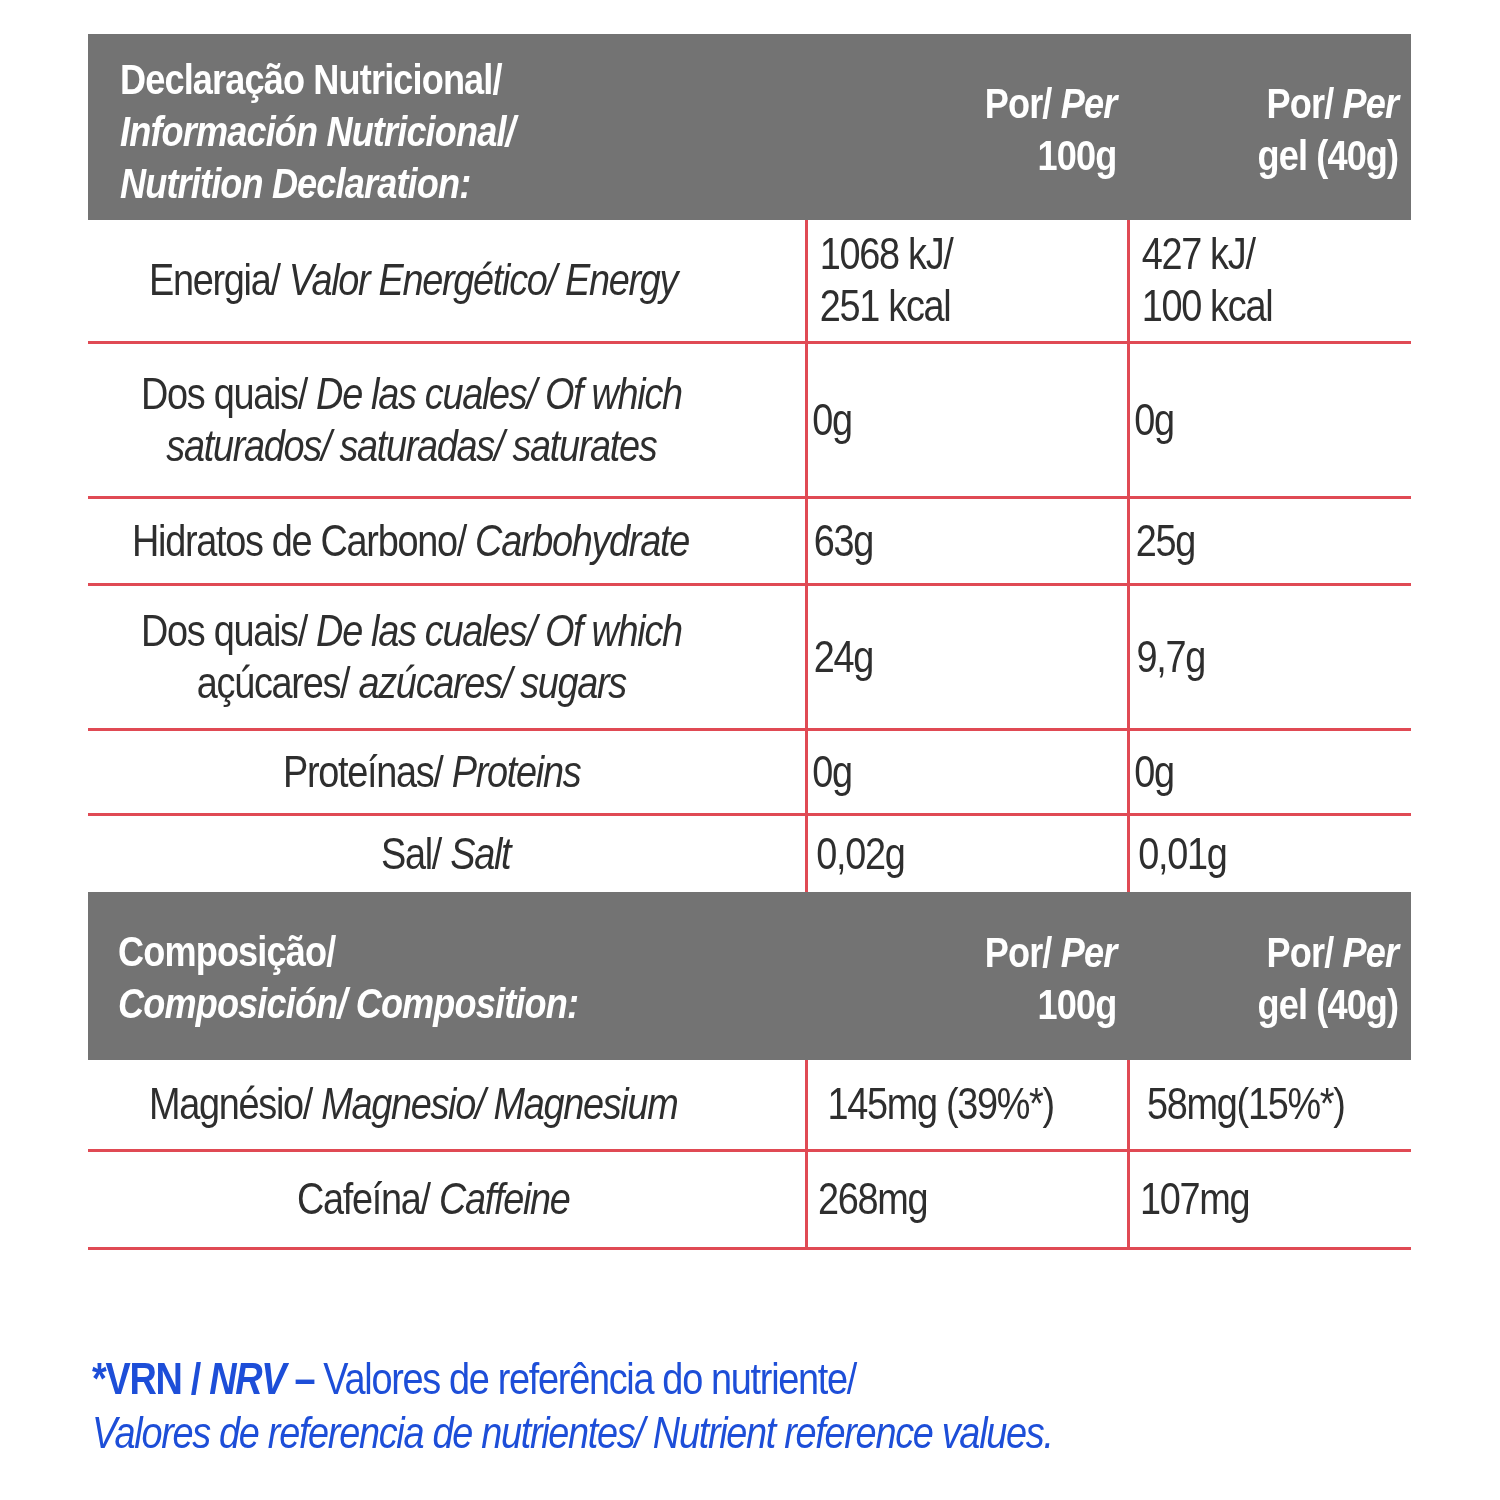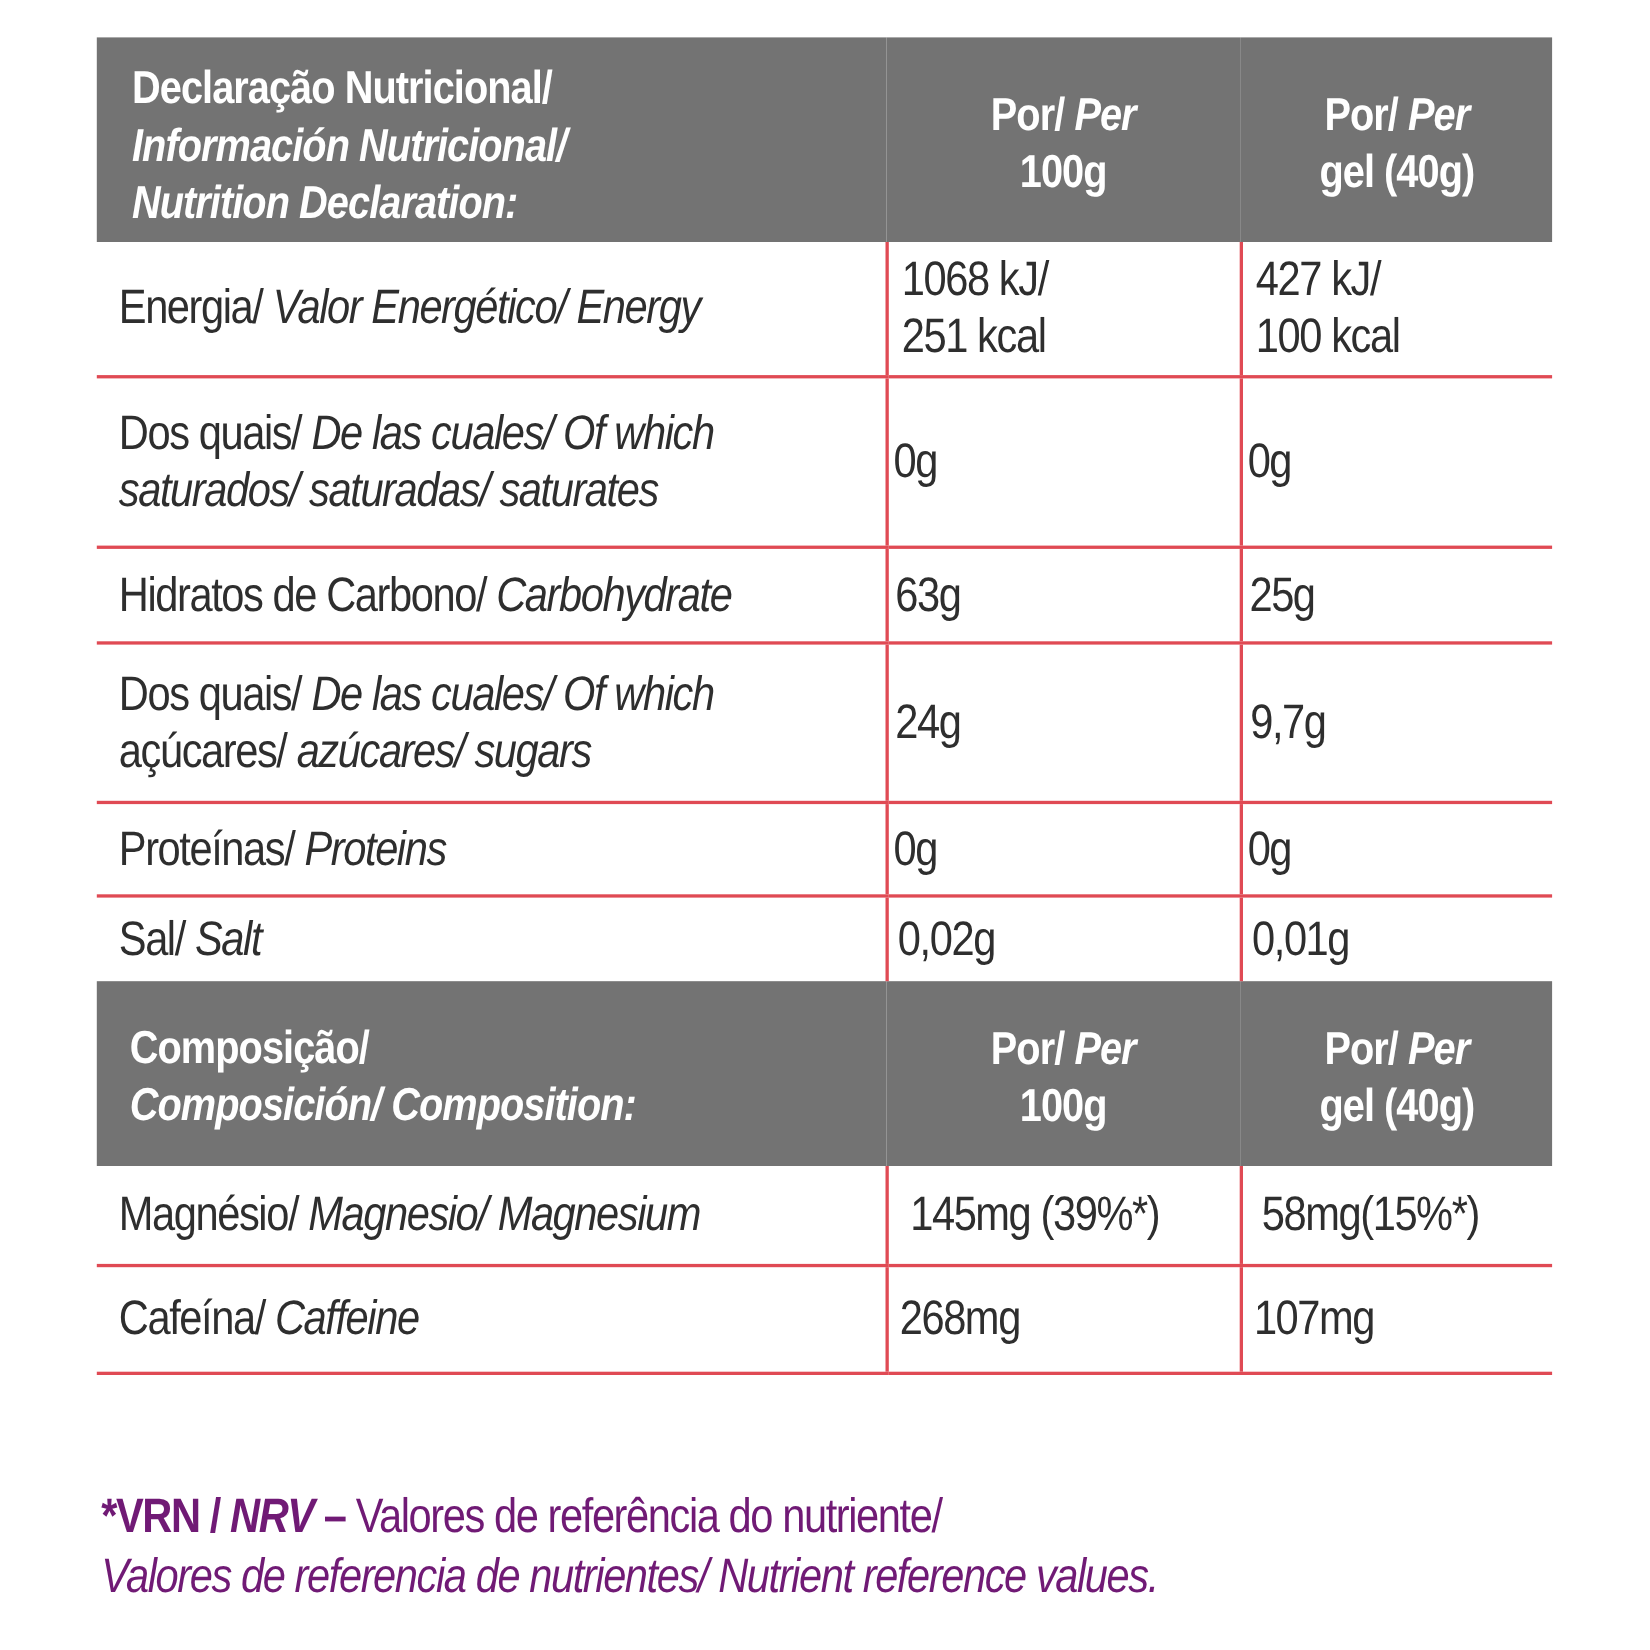--- a/index.html
+++ b/index.html
@@ -2,31 +2,31 @@
 <html><head>
   <meta charset="utf-8">
   <style>
     html, body { margin: 0; padding: 0; background: #ffffff; }
     body { width: 1500px; height: 1500px; position: relative; font-family: "Liberation Sans", sans-serif; color: #2b2b2b; overflow: hidden; }
     .wrap { position: absolute; left: 88px; top: 34px; width: 1323px; }
     table { border-collapse: collapse; width: 1323px; table-layout: fixed; }
     col.c1 { width: 718px; } col.c2 { width: 322px; } col.c3 { width: 283px; }
     .hdr td { background: #737373; color: #ffffff; font-weight: bold; font-size: 42px; line-height: 52px; letter-spacing: -1px; transform-origin: left; }
     .hdr td.lbl { padding: 20px 0 10px 32px; text-align: left; vertical-align: middle; }
-    .hdr td.num { text-align: center; vertical-align: middle; padding-top: 6px; margin-top: 24px; }
+    .hdr td.num { text-align: right; vertical-align: middle; padding-top: 6px; margin-top: 24px; }
     .hdr.h1 td { height: 184px; box-sizing: border-box; }
     .hdr.h2 td { height: 168px; box-sizing: border-box; }
     .hdr.h2 td.lbl { padding: 14px 0 10px 30px; }
     .row td { border-bottom: 3px solid #e04a54; font-size: 44px; line-height: 52px; letter-spacing: -1.5px; color: #2e2e2e; vertical-align: middle; }
-    .row td.lbl { padding-left: 20px; text-align: left; white-space: nowrap; }
+    .row td.lbl { padding-left: 20px; text-align: center; white-space: nowrap; }
     .row td.num { border-left: 3px solid #e04a54; }
     .it { font-style: italic; }
     .narrow { display: inline-block; transform: scaleX(0.86); transform-origin: left center; }
     .narrowc { display: inline-block; transform: scaleX(0.86); transform-origin: center; }
-    .footer { position: absolute; left: 92px; top: 1352px; font-size: 44px; line-height: 54px; letter-spacing: -1.5px; color: #701a75; white-space: nowrap; }
+    .footer { position: absolute; left: 92px; top: 1352px; font-size: 44px; line-height: 54px; letter-spacing: -1.5px; color: #1d4ed8; white-space: nowrap; }
     .footer .b { font-weight: bold; }
   </style>
 </head>
 <body>
 
 <div class="wrap">
   <table>
     <colgroup>
         <col class="c1">
         <col class="c2">

